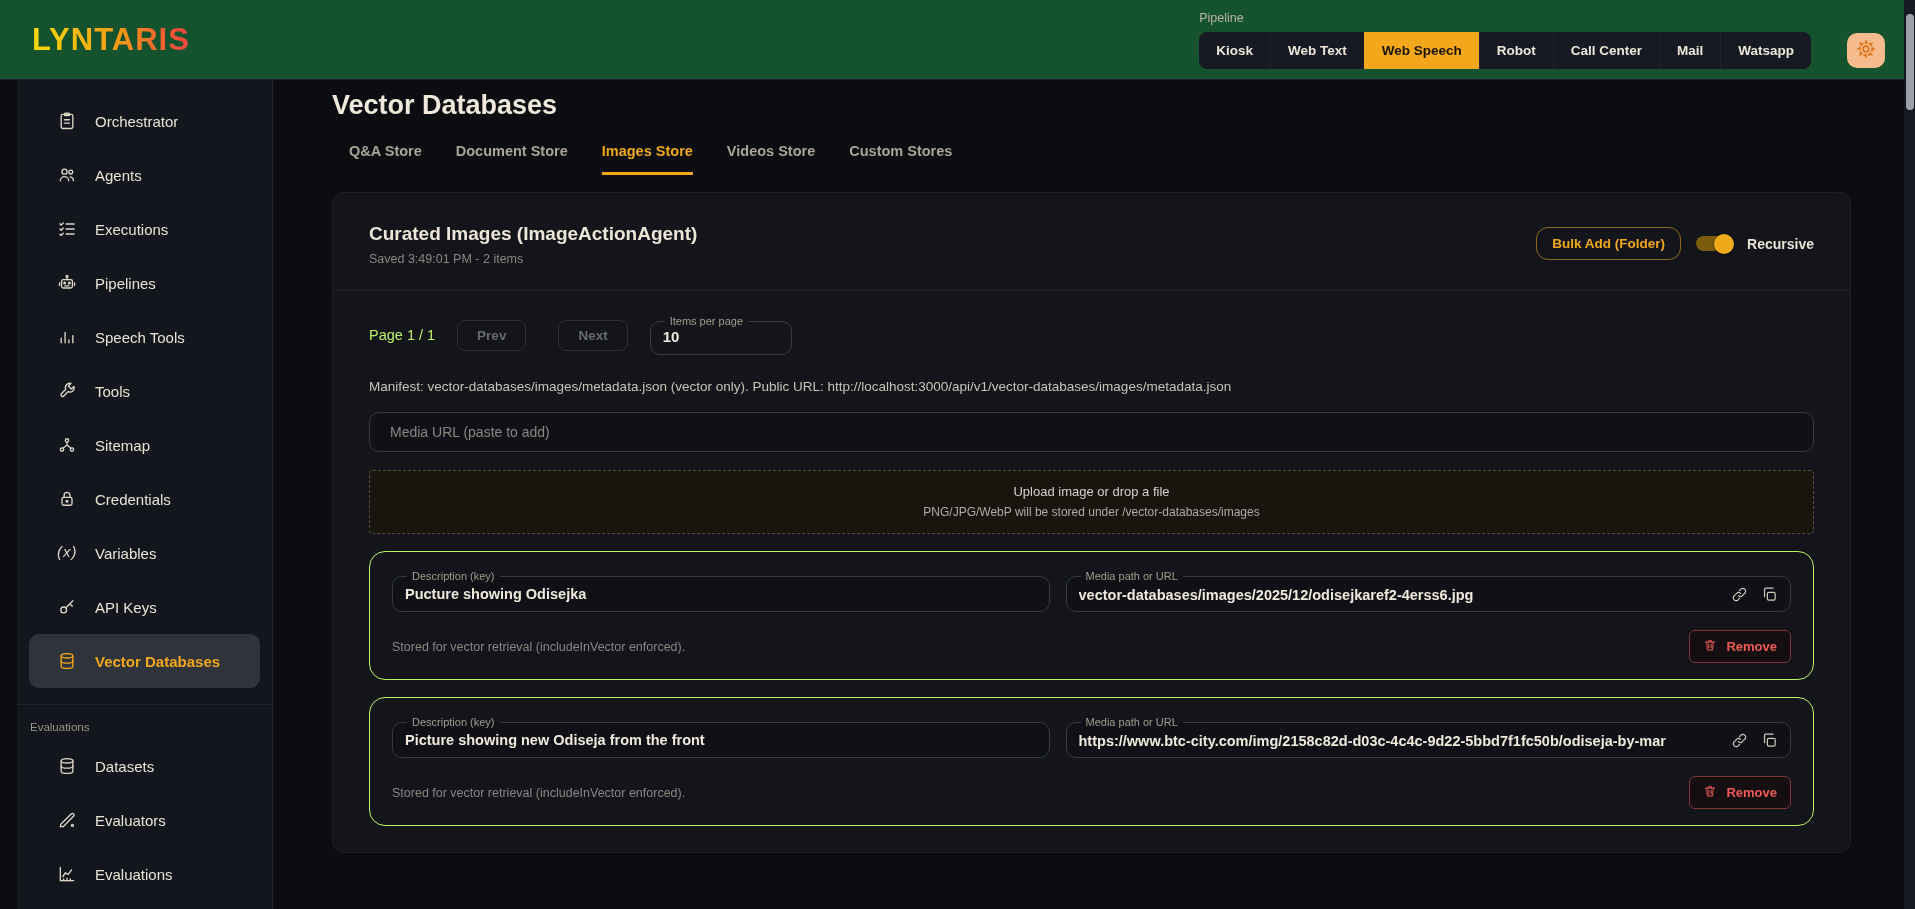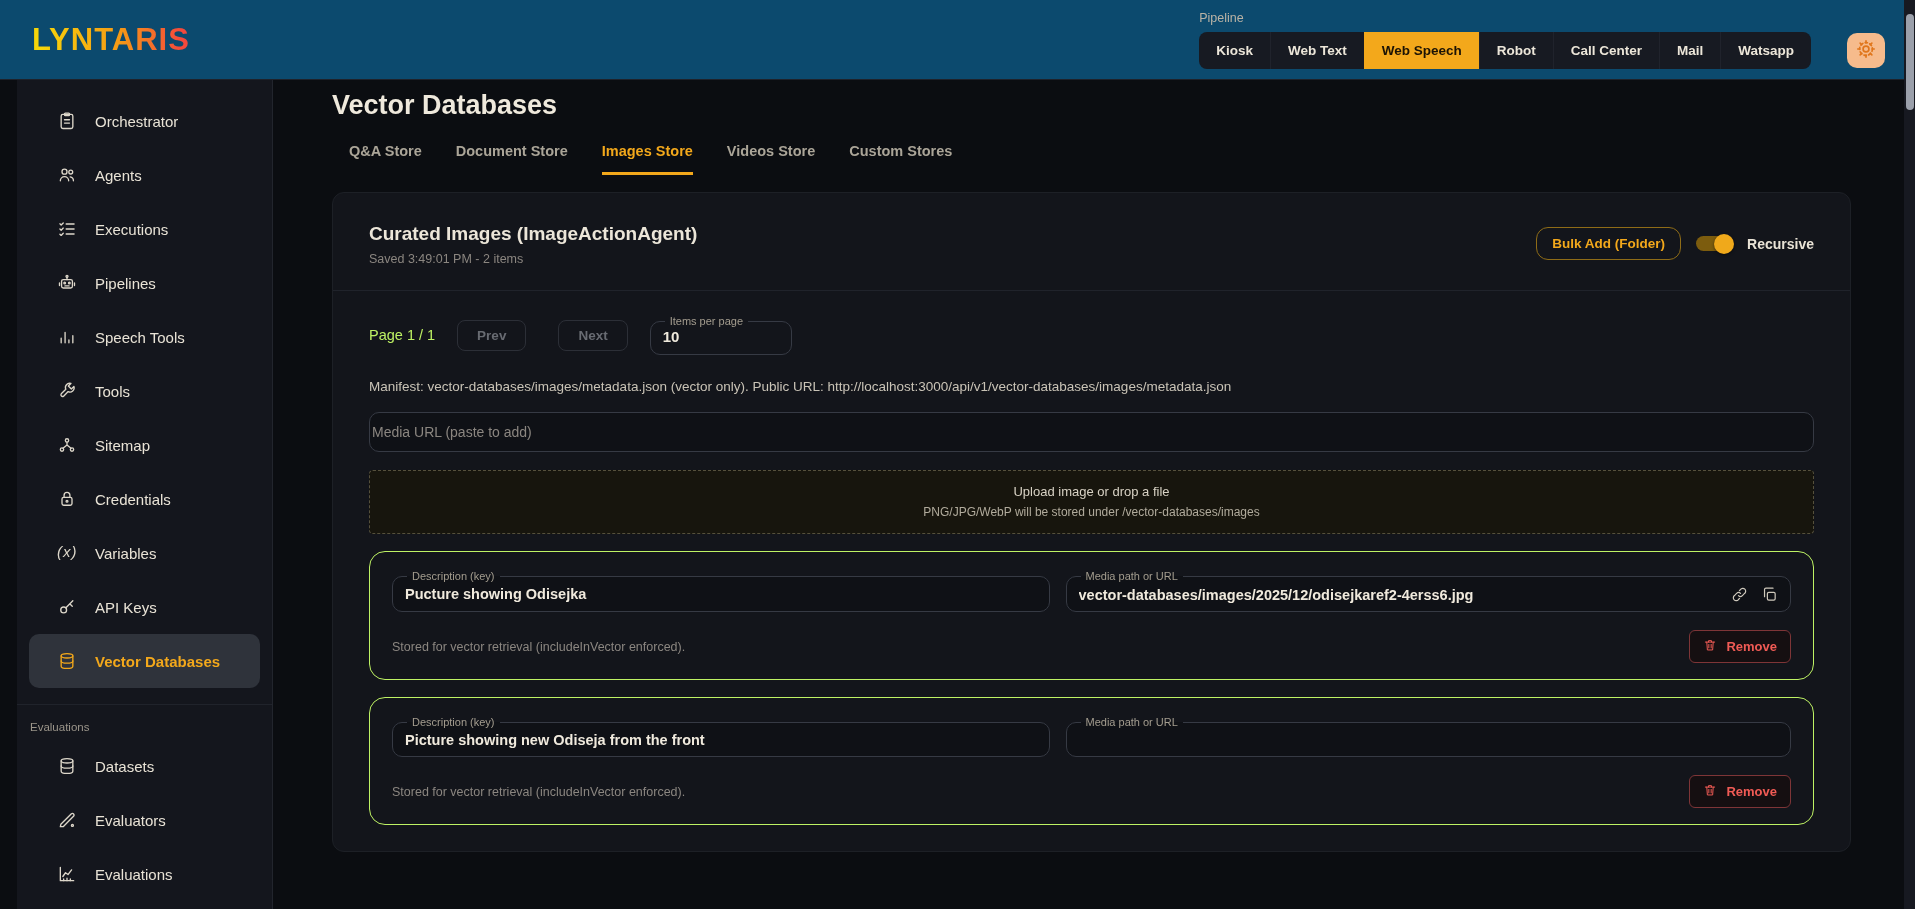--- a/index.html
+++ b/index.html
@@ -1,21 +1,21 @@
 <!DOCTYPE html>
 <html><head>
 <meta charset="utf-8">
 <style>
   * { box-sizing: border-box; margin: 0; padding: 0; }
   html,body { background:#0b0d11; }
   body { font-family:"Liberation Sans","DejaVu Sans",sans-serif; }
   .root { position:relative; width:1915px; height:909px; overflow:hidden; background:#0b0d11; }
 
   
-  .topbar { height:80px; background:#0c4a6e; border-bottom:1px solid #1f222a;
+  .topbar { height:80px; background:#14532d; border-bottom:1px solid #1f222a;
             display:flex; align-items:center; justify-content:space-between; padding:0 30px 0 32px; }
   .logo { font-size:31px; font-weight:800; letter-spacing:1px;
           background:linear-gradient(90deg,#f6d60a 5%,#f59a16 55%,#f4493c 95%);
           -webkit-background-clip:text; background-clip:text; color:transparent; }
   .topbar-right { display:flex; align-items:flex-end; gap:36px; }
   .pipeline-block { display:flex; flex-direction:column; align-items:flex-start; gap:7px; }
   .pipeline-label { font-size:12.5px; color:#b9b3a6; }
   .pipeline-tabs { display:flex; background:#171a22; border-radius:8px; overflow:hidden; height:37px; }
   .ptab { display:flex; align-items:center; padding:0 17px; font-size:13.5px; font-weight:700;
           color:#ece6d9; background:transparent; border:none; border-left:1px solid #20232c; cursor:pointer;
@@ -70,21 +70,21 @@
   .pg-btn + .pg-btn { margin-left:32px; }
   fieldset.outlined { border:1px solid #363a44; border-radius:10px; padding:1px 12px 8px; background:#0f1116; }
   fieldset.outlined legend { font-size:11px; color:#a49d8f; padding:0 5px; margin-left:2px; }
   .ipp-field { margin-left:22px; width:142px; background:transparent !important; }
   .ipp-input { width:100%; background:transparent; border:none; outline:none; color:#efe9dc;
                font-size:15px; font-weight:600; font-family:inherit; }
 
   .manifest { margin-top:24px; font-size:13.5px; color:#c9c3b6; }
 
   .media-url-input { margin-top:18px; width:100%; height:40px; background:#0f1116; border:1px solid #363a44;
-                     border-radius:10px; padding:0 2px; color:#22c55e; font-size:14px; outline:none; font-family:inherit; }
+                     border-radius:10px; padding:0 20px; color:#22c55e; font-size:14px; outline:none; font-family:inherit; }
   .media-url-input::placeholder { color:#8b8680; }
 
   .dropzone { margin-top:18px; border:1px dashed #55503c; background:#17150d; border-radius:4px;
               padding:13px 10px 14px; text-align:center; cursor:pointer; }
   .dz-line1 { font-size:13px; color:#d8d2c4; }
   .dz-line2 { margin-top:6px; font-size:12px; color:#b1ab9c; }
 
   .item-card { margin-top:17px; border:1px solid #bef264; border-radius:16px; padding:18px 22px 16px; }
   .fields-row { display:flex; gap:16px; }
   .f-desc { flex:0 0 47%; }
@@ -386,20 +386,35 @@
 
         
         <div class="item-card">
           <div class="fields-row">
             <fieldset class="outlined f-desc">
               <legend>Description (key)</legend>
               <div class="field-value">Picture showing new Odiseja from the front</div>
             </fieldset>
             <fieldset class="outlined f-media">
               <legend>Media path or URL</legend>
+              <div class="media-row">
+                <div class="field-value">https://www.btc-city.com/img/2158c82d-d03c-4c4c-9d22-5bbd7f1fc50b/odiseja-by-mar</div>
+                <span class="mini-icon">
+                  <svg viewBox="0 0 24 24">
+                      <path d="M10.5 13.5a4 4 0 0 0 5.6 0l3-3a4 4 0 1 0-5.6-5.6l-1.6 1.6"></path>
+                      <path d="M13.5 10.5a4 4 0 0 0-5.6 0l-3 3a4 4 0 1 0 5.6 5.6l1.6-1.6"></path>
+                    </svg>
+                </span>
+                <span class="mini-icon">
+                  <svg viewBox="0 0 24 24">
+                      <rect x="9" y="9" width="11" height="11" rx="2"></rect>
+                      <path d="M5 15V5a2 2 0 0 1 2-2h10"></path>
+                    </svg>
+                </span>
+              </div>
             </fieldset>
           </div>
           <div class="note-row">
             <span class="stored-note">Stored for vector retrieval (includeInVector enforced).</span>
             <button class="remove-btn">
               <span>
                 <svg viewBox="0 0 24 24">
                     <path d="M4 7h16"></path>
                     <path d="M9.5 7V4.5h5V7"></path>
                     <path d="M6.5 7l1 13.5h9l1-13.5"></path>

